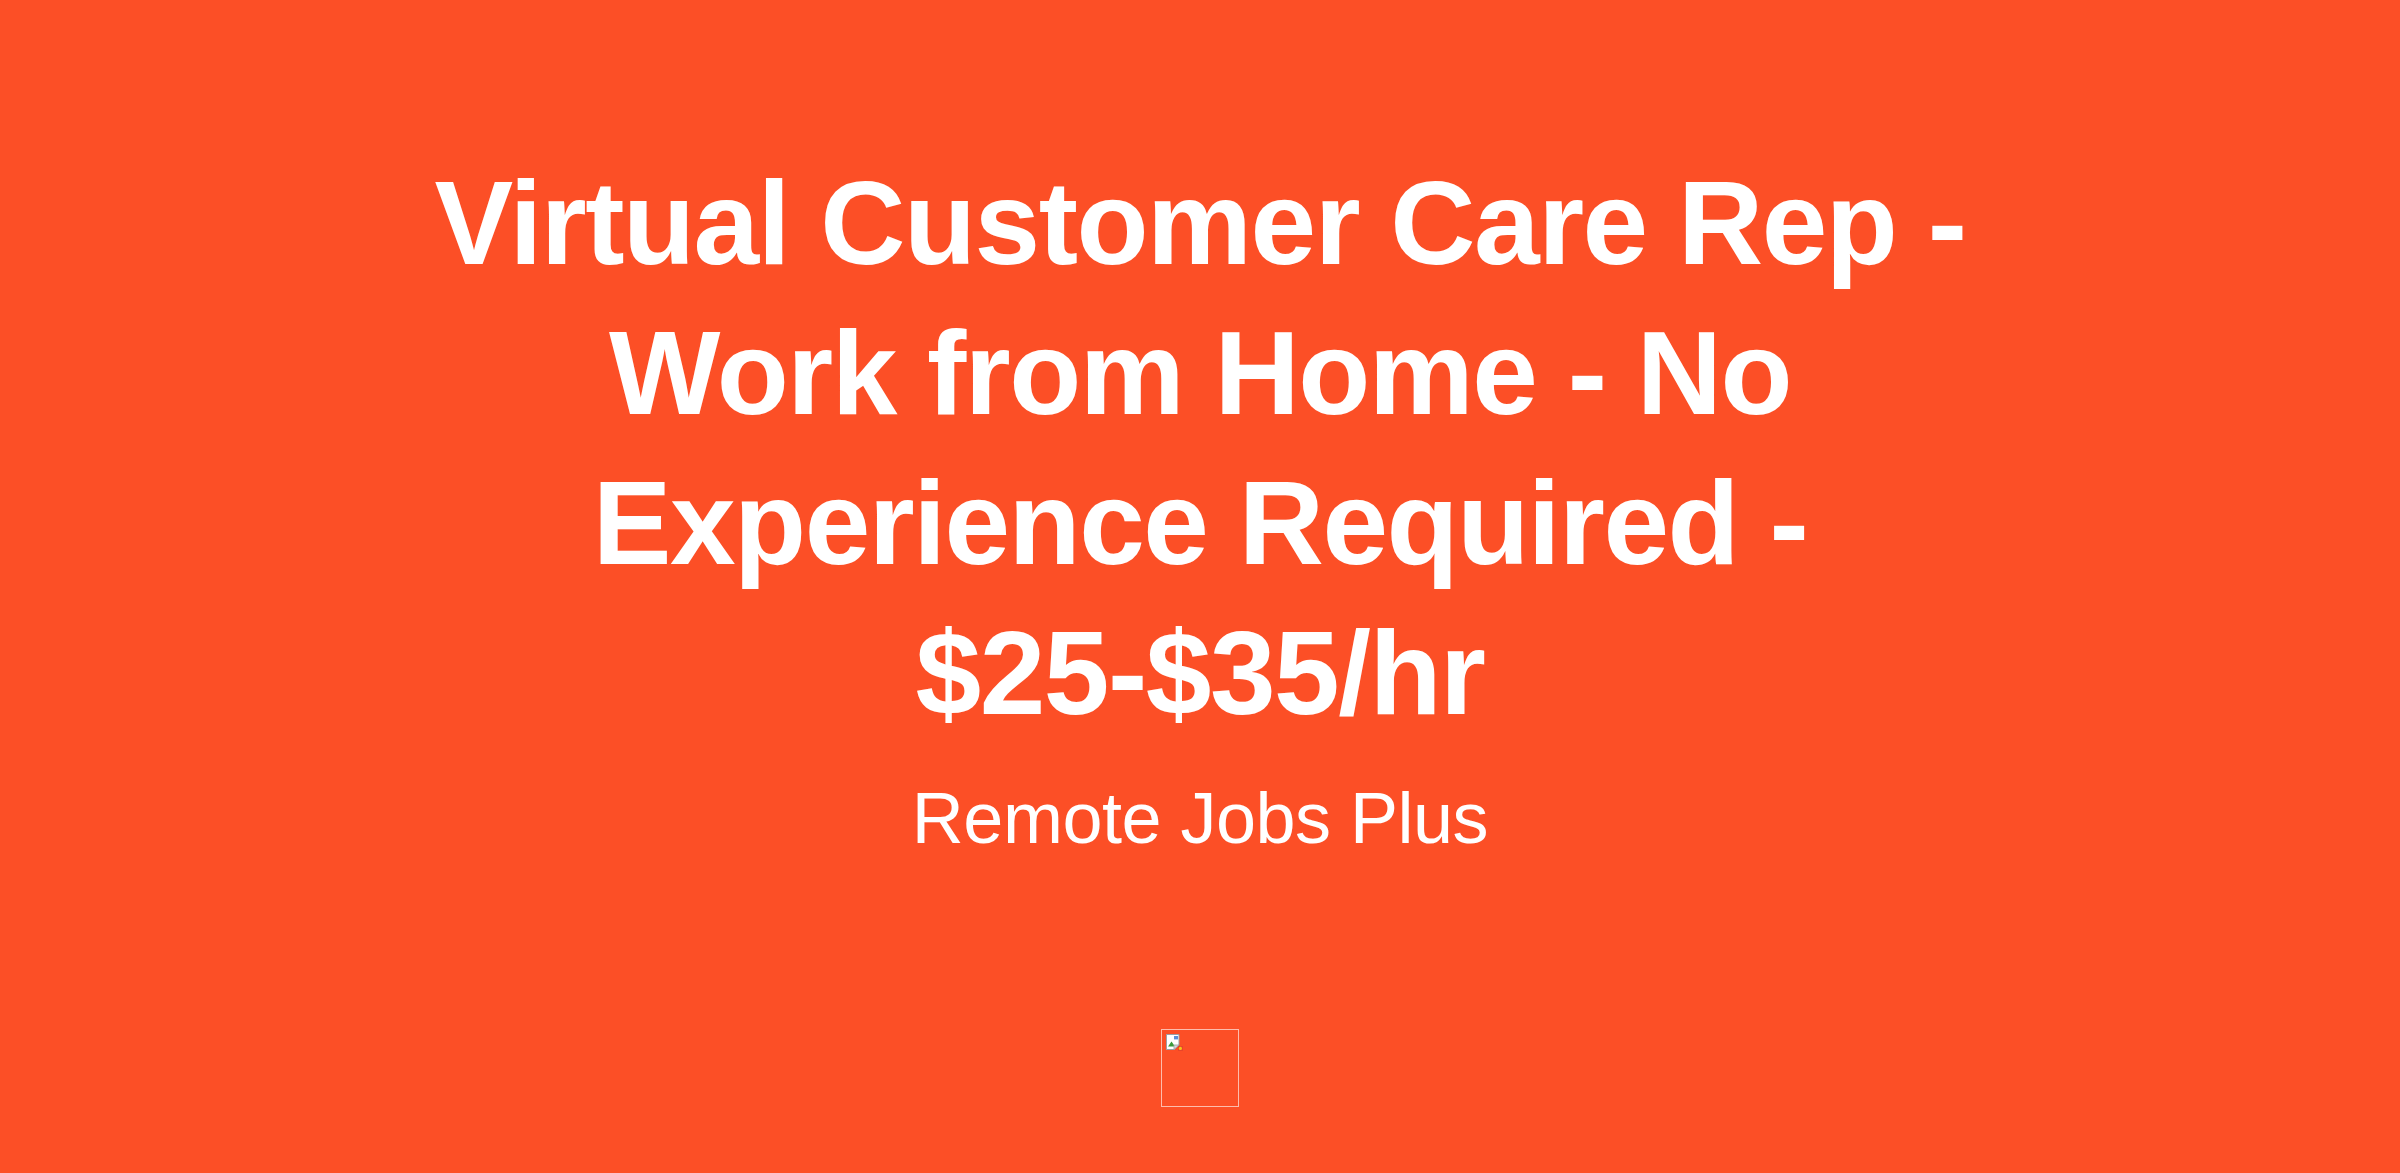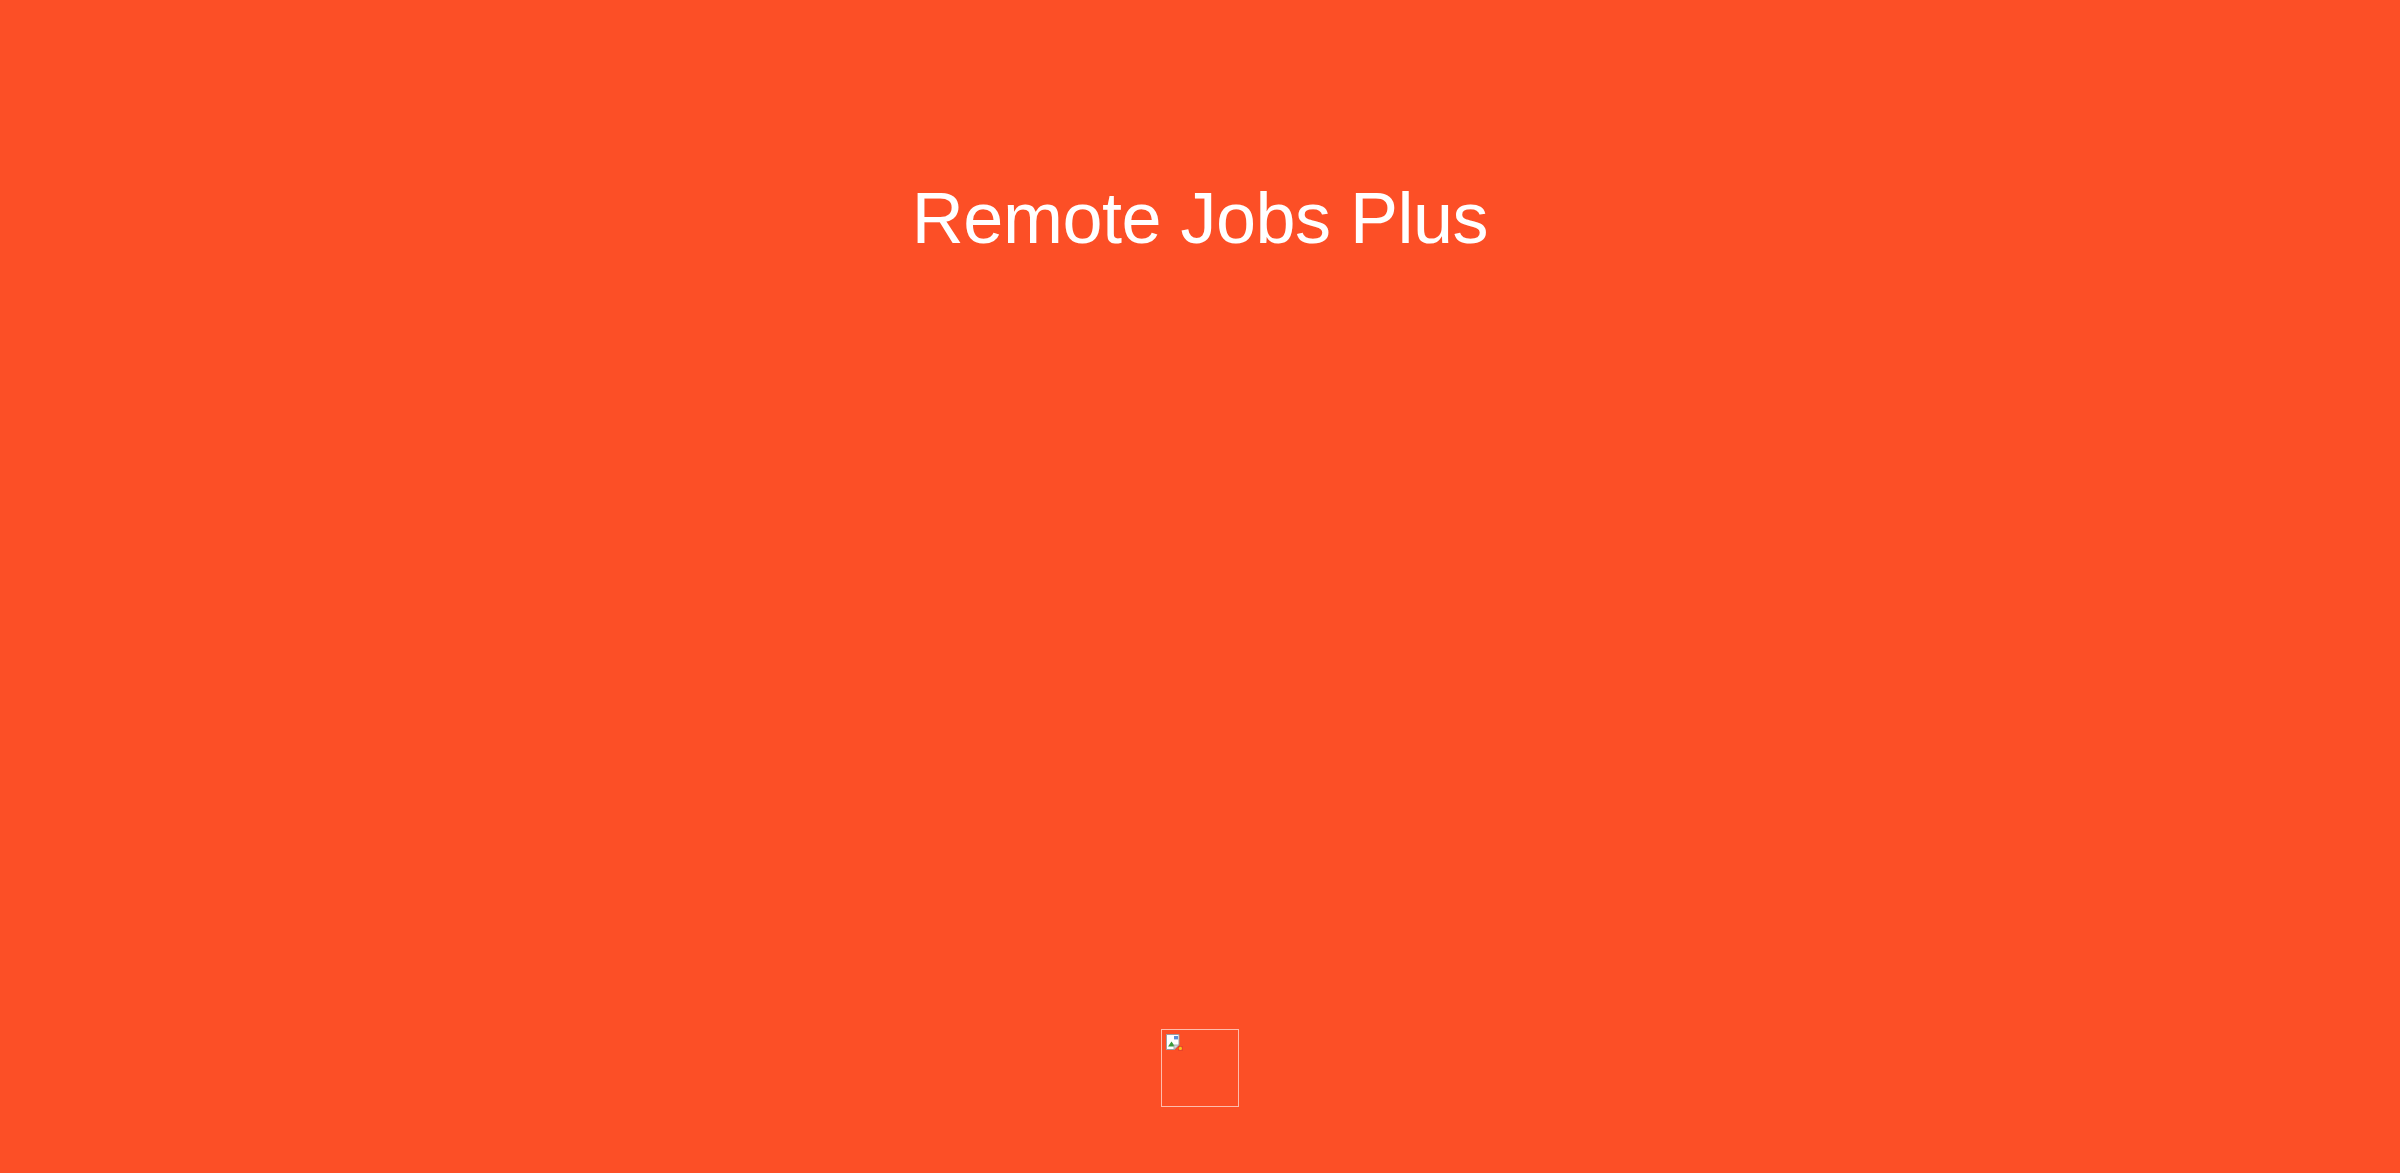--- a/index.html
+++ b/index.html
@@ -91,20 +91,21 @@
     white-space: nowrap;
     pointer-events: none;
   }
 </style>
 </head>
 <body>
 
 <div class="page">
 
   <div class="hero">
+    <h1 class="hero-title">Virtual Customer Care Rep - Work from Home - No Experience Required - $25-$35/hr</h1>
     <p class="hero-subtitle">Remote Jobs Plus</p>
   </div>
 
   <div class="media-slot">
     <div class="broken-image">
       <svg class="broken-image-glyph" viewBox="0 0 22 22">
 
         <path d="M1.5 1.5 L14 1.5 L14 12 L9 16.5 L1.5 16.5 Z" fill="#FFFFFF" stroke="#9AA0A6" stroke-width="1"></path>
 
         <path d="M3 13.5 L6.5 8.5 L10 13.5 Z" fill="#3C9A3C"></path>

